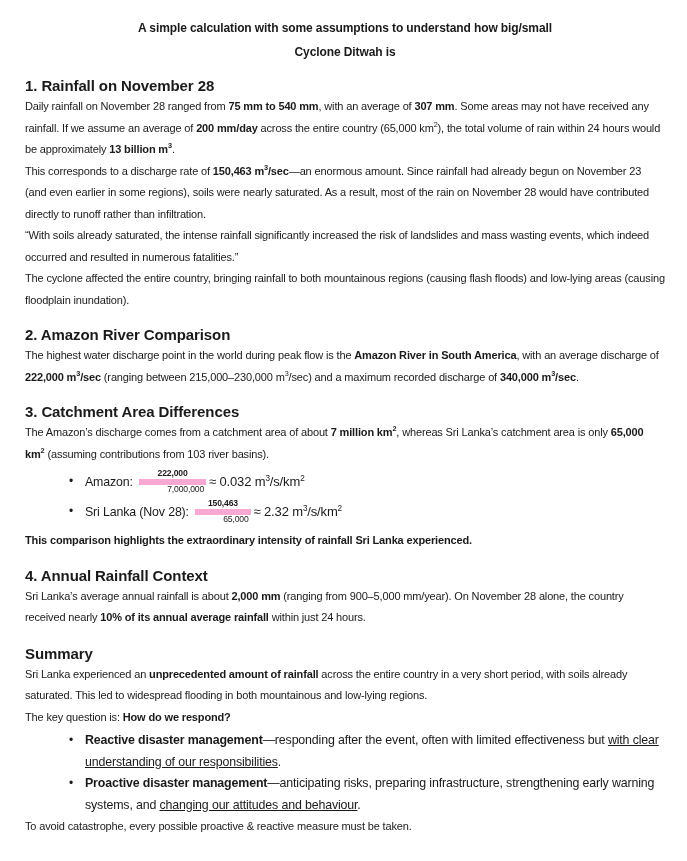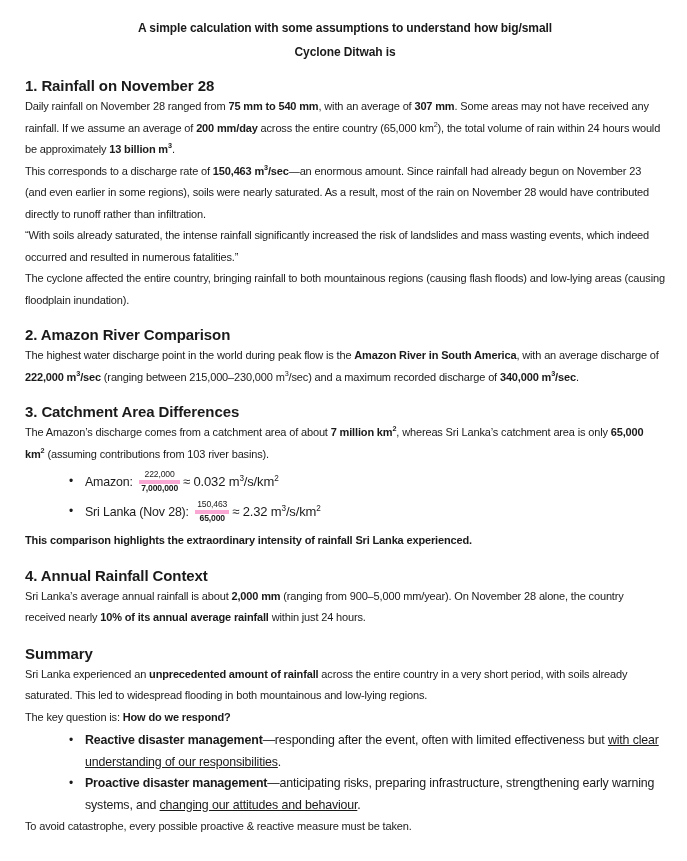--- a/index.html
+++ b/index.html
@@ -83,27 +83,28 @@
     text-align: center;
     font-size: 8.6px;
     line-height: 1.08;
     margin: 0 3px;
     position: relative;
     top: -1px;
   }
   .frac .num {
     display: block;
     padding: 0 2px 0px 2px;
-    border-bottom: 4px solid #f9a8d4;
-    font-weight: normal;
+    border-bottom: 6px solid #f9a8d4;
+    font-weight: bold;
   }
   .frac .den {
     display: block;
     padding: 0px 2px 0 2px;
-    font-weight: bold;
+    font-weight: normal;
+    margin-left: 26px;
   }
   .approx { font-size: 13px; }
   .summary-block { margin-top: 15px; }
   .tail { margin-top: 0; }
 </style>
 </head>
 <body>
 
 <div class="page">
 

